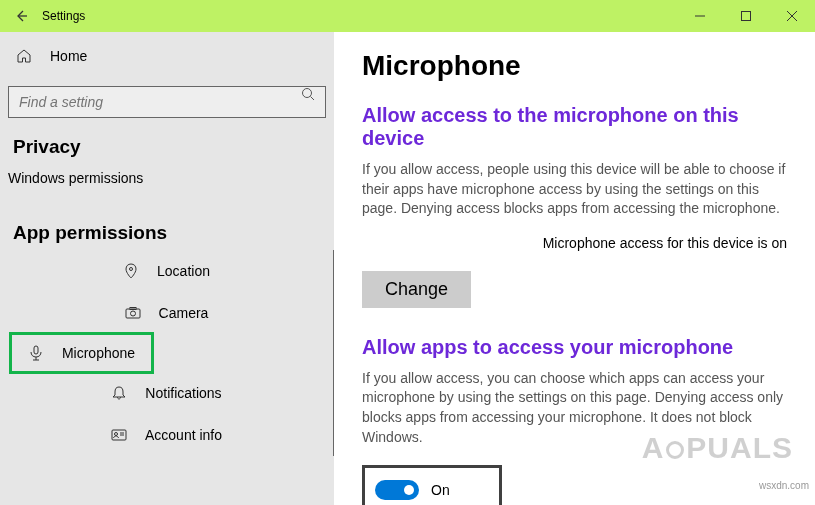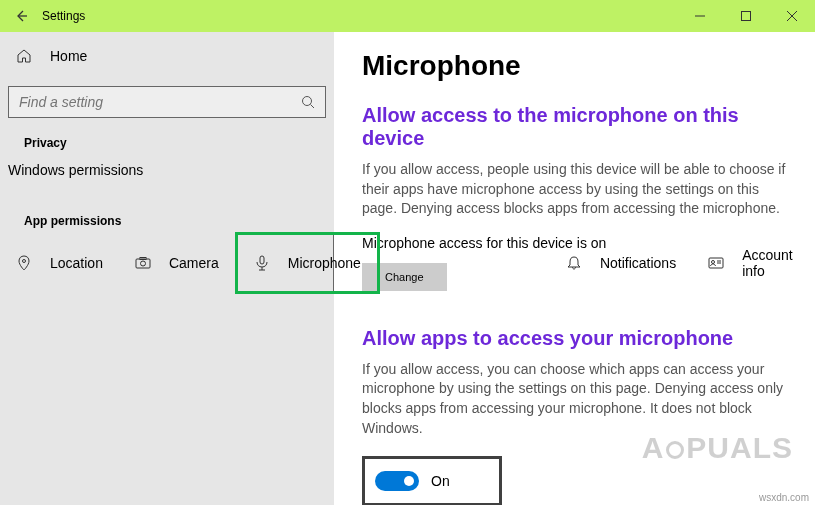--- a/index.html
+++ b/index.html
@@ -15,50 +15,50 @@
     
     
     .main { flex: 1; display: flex; overflow: hidden; }
     
     
     .sidebar { width: 334px; background: #e6e6e6; display: flex; flex-direction: column; padding-top: 8px; position: relative; }
     .home-item { display: flex; align-items: center; gap: 18px; padding: 8px 16px; cursor: pointer; }
     .home-item .icon { width: 16px; height: 16px; display: flex; align-items: center; justify-content: center; }
     .home-item span.label { font-size: 14px; color: #000; }
     
-    .search-box { margin: 14px 8px 0 8px; height: 32px; border: 1px solid #666; background: #eee; display: flex; align-items: center; padding: 0 10px; }
+    .search-box { margin: 14px 8px 0 8px; height: 32px; border: 1px solid #666; background: #eee; display: flex; padding: 0 10px; }
     .search-box input { border: none; outline: none; background: transparent; flex: 1; font-size: 14px; font-style: italic; color: #666; }
     .search-box .icon { width: 14px; height: 14px; }
     
-    .section-header { font-size: 12px; font-weight: 600; color: #000; padding: 18px 8px 6px 24px; }
+    .section-header { font-size: 19px; font-weight: 600; color: #000; padding: 18px 8px 6px 13px; }
     .section-sub { font-size: 14px; color: #000; padding: 6px 8px 14px 8px; }
     
-    .perm-list { display: flex; flex-direction: row; gap: 0; margin-top: 0; border-right: 1px solid #666; }
+    .perm-list { display: flex; flex-direction: column; gap: 0; margin-top: 0; border-right: 1px solid #666; align-items: center; }
     .perm-item { display: flex; align-items: center; gap: 18px; padding: 13px 16px; cursor: pointer; position: relative; }
     .perm-item .icon { width: 16px; height: 16px; display: flex; align-items: center; justify-content: center; }
     .perm-item span.label { font-size: 14px; color: #000; }
     .perm-item.highlight { border: 3px solid #13b44a; margin: -2px 170px -2px 0; padding: 10px 16px; z-index: 2; }
     
     
     .content { flex: 1; padding: 18px 28px 0 28px; overflow-y: auto; position: relative; }
     .page-title { font-size: 28px; font-weight: 600; color: #000; margin-bottom: 22px; }
     .section-title { font-size: 20px; font-weight: 600; color: #6d28d9; margin-bottom: 10px; }
     .section-desc { font-size: 14px; color: #555; line-height: 1.4; max-width: 450px; margin-bottom: 16px; }
-    .status-line { font-size: 14px; color: #000; margin-bottom: 12px; }
-    .change-btn { background: #ccc; border: 1px solid #ccc; padding: 7px 22px; font-size: 11px; cursor: pointer; margin-bottom: 36px; display: inline-block; }
+    .status-line { font-size: 14px; color: #000; margin-bottom: 20px; text-align: right; }
+    .change-btn { background: #ccc; border: 1px solid #ccc; padding: 7px 22px; font-size: 18px; cursor: pointer; margin-bottom: 28px; display: inline-block; }
     
     .toggle-row { display: flex; align-items: center; gap: 12px; margin-top: 2px; }
     .toggle-row.highlight { border: 3px solid #404040; padding: 12px 49px 12px 10px; display: inline-flex; }
     .toggle { width: 44px; height: 20px; background: #0078d7; border-radius: 10px; position: relative; cursor: pointer; }
     .toggle::after { content: ''; position: absolute; width: 10px; height: 10px; background: #fff; border-radius: 50%; top: 5px; right: 5px; }
     .toggle-label { font-size: 14px; color: #000; }
     
     .watermark { position: absolute; right: 22px; bottom: 40px; font-size: 30px; font-weight: 700; color: rgba(120,120,120,0.35); letter-spacing: 1px; pointer-events: none; }
     .watermark .dot { display: inline-block; width: 18px; height: 18px; border: 3px solid rgba(120,120,120,0.35); border-radius: 50%; vertical-align: -1px; margin: 0 2px; }
-    .credit { position: absolute; right: 6px; bottom: 2px; font-size: 10px; color: #999; }
+    .credit { position: absolute; right: 6px; bottom: 14px; font-size: 10px; color: #999; }
     
     svg { display: block; }
   </style>
 </head>
 <body>
 
 <div class="titlebar">
   <div class="titlebar-left">
     <div class="back-btn">
       <svg width="14" height="14" viewBox="0 0 14 14">

